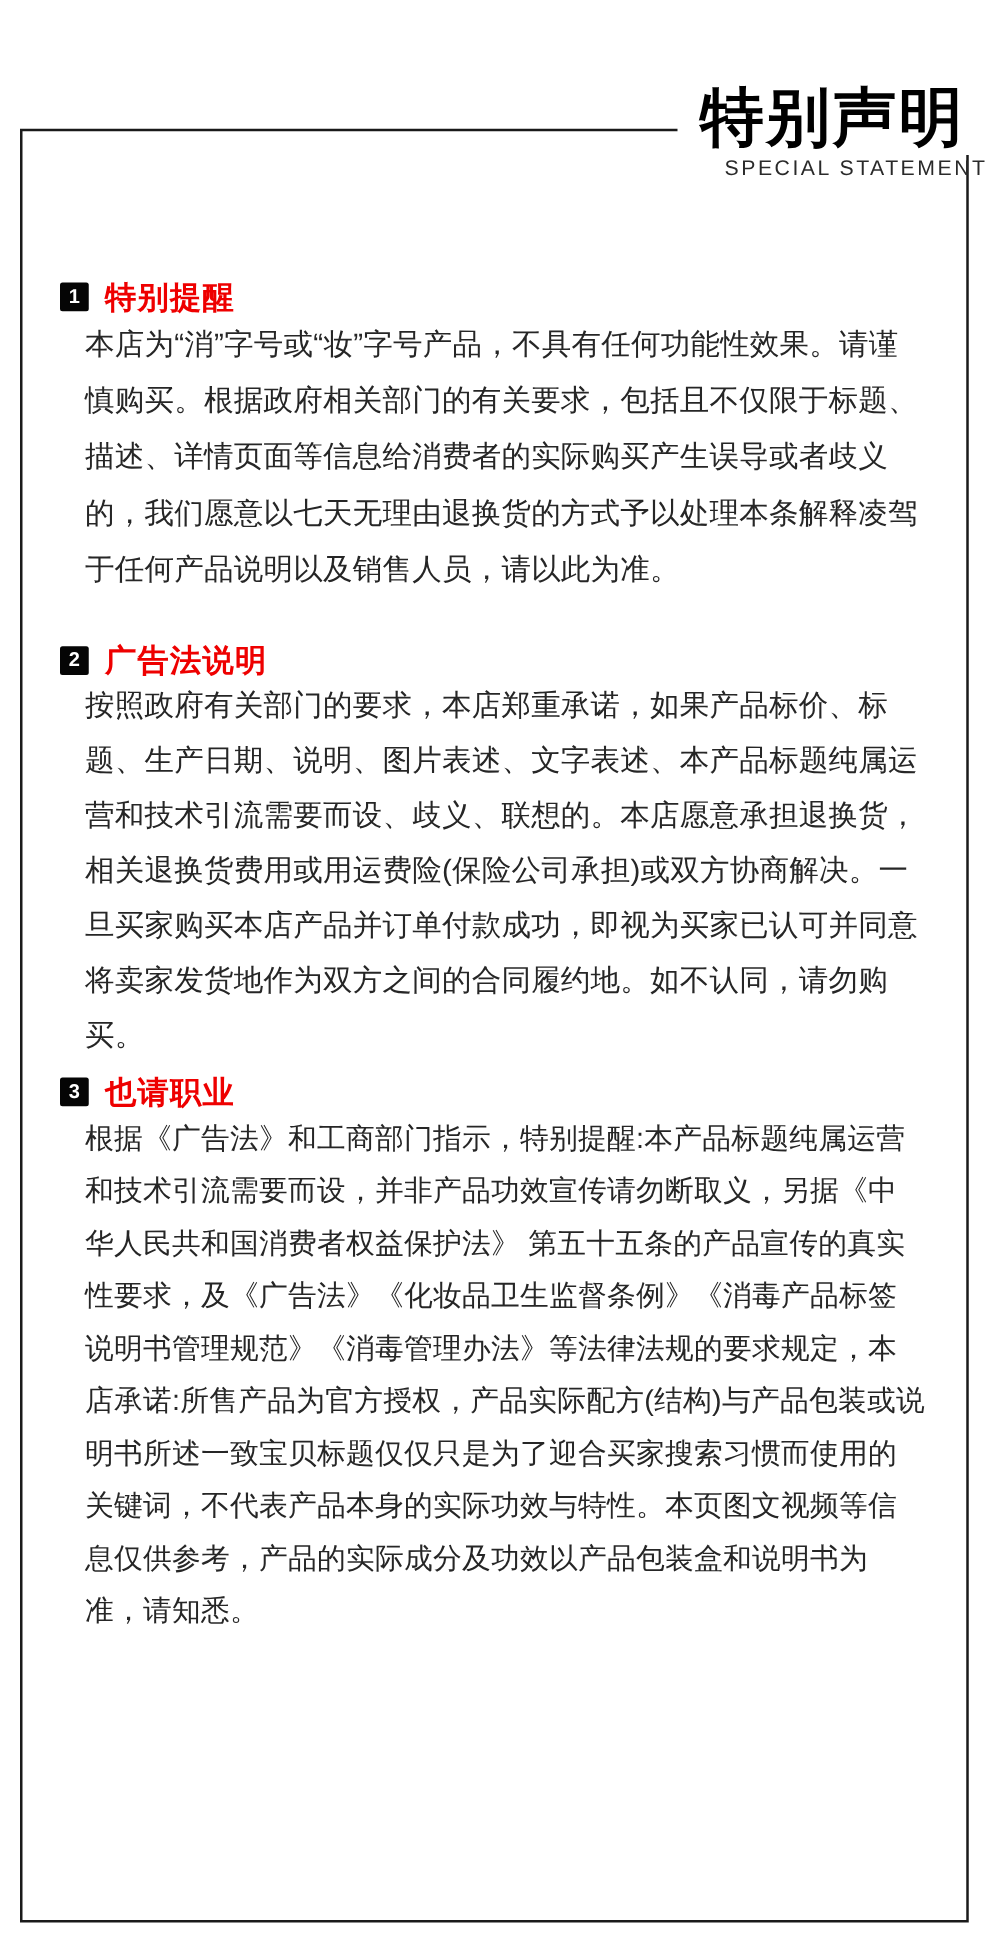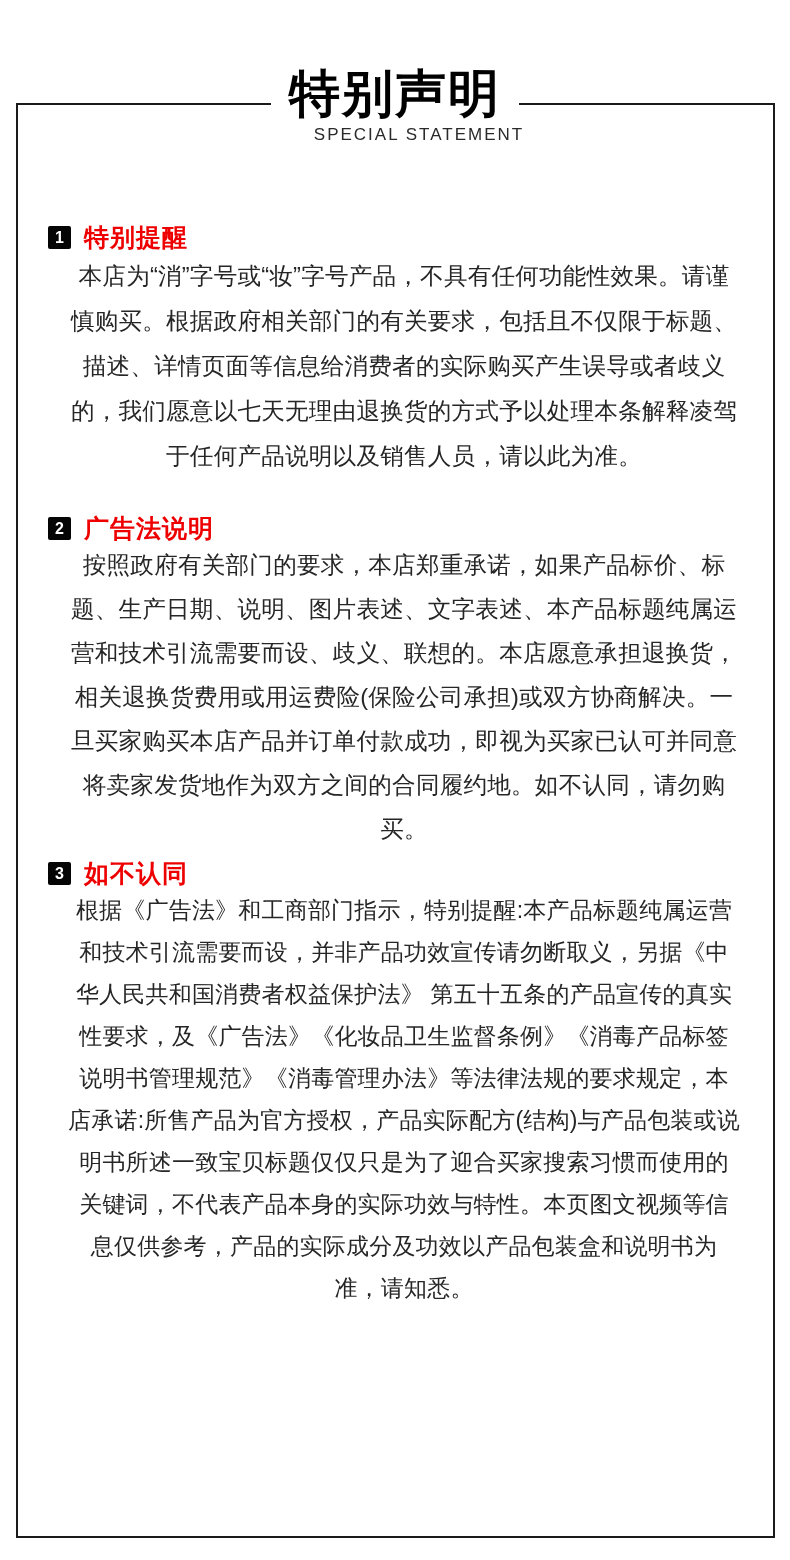--- a/index.html
+++ b/index.html
@@ -26,21 +26,21 @@
     height: 1435px;
     border: 2px solid #1a1a1a;
     background: transparent;
   }
   
   .title-block {
     position: absolute;
     top: 64px;
     left: 0;
     right: 0;
-    text-align: center;
+    text-align: right;
     z-index: 2;
   }
   .title {
     display: inline-block;
     margin: 0;
     padding: 0 18px;
     background: #ffffff; 
     font-size: 51px;
     line-height: 60px;
     font-weight: 900;
@@ -87,21 +87,21 @@
     font-size: 25px;
     font-weight: bold;
     letter-spacing: 1px;
     white-space: nowrap;
   }
   .body {
     margin: 5px 0 0 20px;
     font-size: 23.6px;
     line-height: 45px;
     letter-spacing: 0.2px;
-    text-align: center;
+    text-align: left;
     color: #262626;
     word-break: break-all;
   }
   .sec-2 { margin-top: 37px; }
   .sec-2 .body { line-height: 44px; margin-top: 3px; }
   .sec-2 .body + .body { margin-top: 0; }
   .sec-3 { margin-top: 10px; }
   .sec-3 .body { line-height: 42px; font-size: 23px; margin-top: 4px; }
 </style>
 </head>
@@ -130,20 +130,20 @@
       <div class="sec-head">
         <span class="badge">2</span>
         <span class="sec-title">广告法说明</span>
       </div>
       <p class="body">按照政府有关部门的要求，本店郑重承诺，如果产品标价、标题、生产日期、说明、图片表述、文字表述、本产品标题纯属运营和技术引流需要而设、歧义、联想的。本店愿意承担退换货，相关退换货费用或用运费险(保险公司承担)或双方协商解决。一旦买家购买本店产品并订单付款成功，即视为买家已认可并同意将卖家发货地作为双方之间的合同履约地。如不认同，请勿购买。</p>
     </section>
 
     <section class="sec sec-3">
       <div class="sec-head">
         <span class="badge">3</span>
-        <span class="sec-title">如不认同</span>
+        <span class="sec-title">也请职业</span>
       </div>
       <p class="body">根据《广告法》和工商部门指示，特别提醒:本产品标题纯属运营和技术引流需要而设，并非产品功效宣传请勿断取义，另据《中华人民共和国消费者权益保护法》 第五十五条的产品宣传的真实性要求，及《广告法》《化妆品卫生监督条例》《消毒产品标签说明书管理规范》《消毒管理办法》等法律法规的要求规定，本店承诺:所售产品为官方授权，产品实际配方(结构)与产品包装或说明书所述一致宝贝标题仅仅只是为了迎合买家搜索习惯而使用的关键词，不代表产品本身的实际功效与特性。本页图文视频等信息仅供参考，产品的实际成分及功效以产品包装盒和说明书为准，请知悉。</p>
     </section>
 
   </main>
 
 </div>
 
 </body></html>

